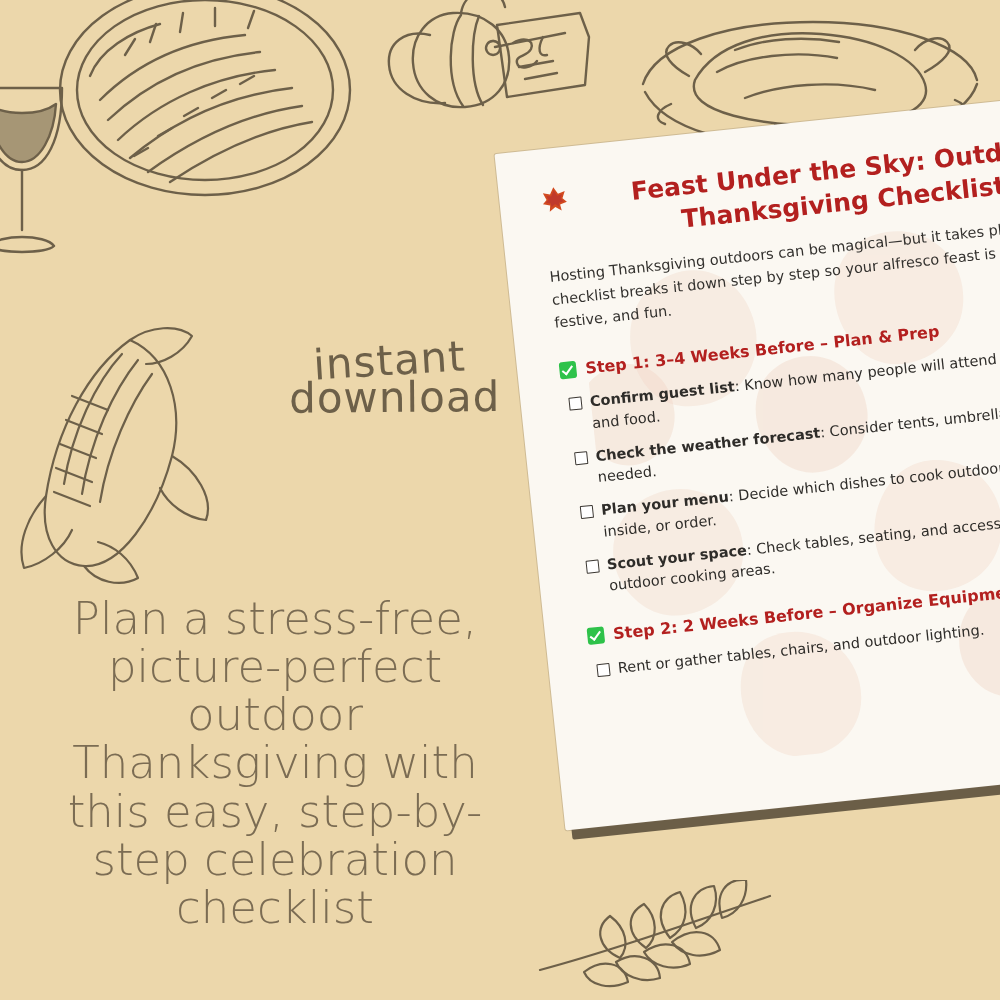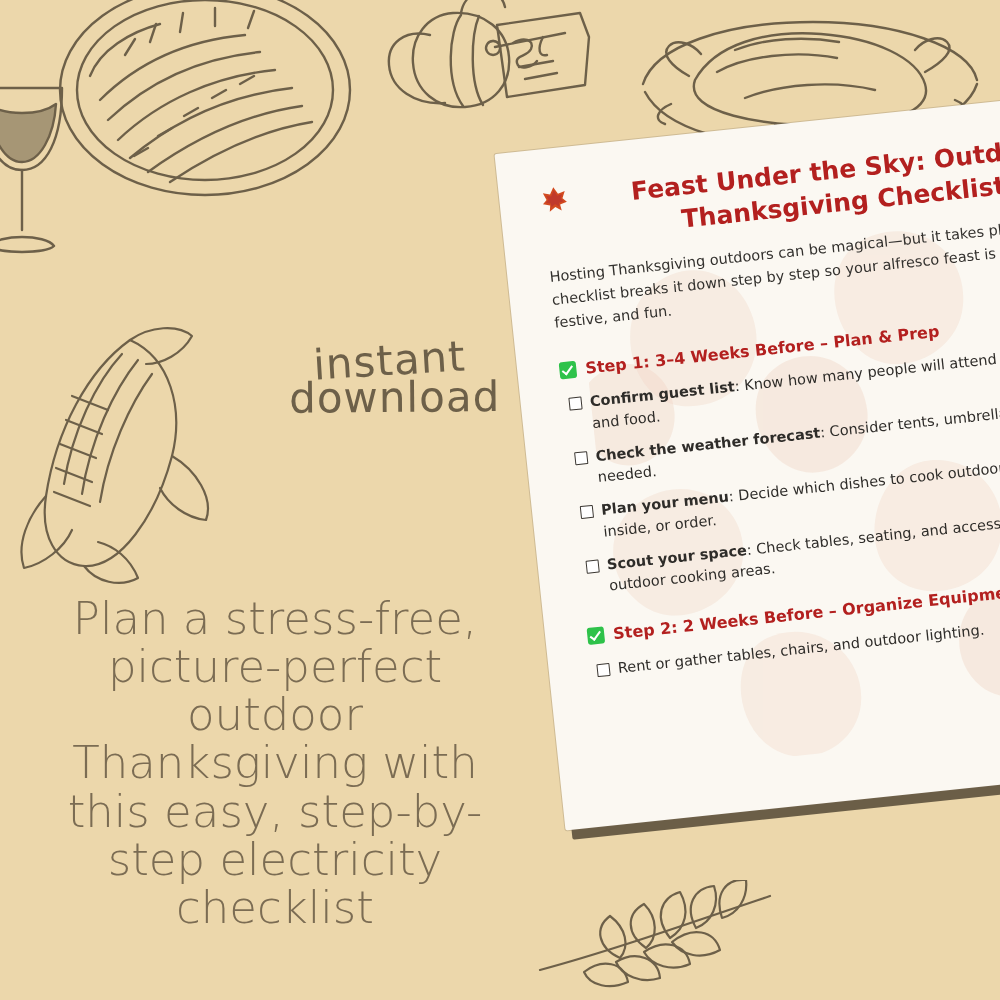--- a/index.html
+++ b/index.html
@@ -287,21 +287,21 @@
       <path d="M96 82 c20 -12 42 -4 44 16 c-18 6 -38 -2 -44 -16Z"></path>
       <path d="M64 92 c18 -14 40 -10 44 10 c-18 8 -38 4 -44 -10Z"></path>
     </svg>
   </div>
 
   <div class="instant-download">
     <span class="l1">instant</span>
     <span class="l2">download</span>
   </div>
 
-  <div class="tagline">Plan a stress-free, picture-perfect outdoor Thanksgiving with this easy, step-by-step electricity checklist</div>
+  <div class="tagline">Plan a stress-free, picture-perfect outdoor Thanksgiving with this easy, step-by-step celebration checklist</div>
 
   <div class="sheet-wrap">
     <div class="sheet-shadow"></div>
     <div class="sheet">
 
       <div class="sheet-watermark">
         <svg width="470" height="520" viewBox="0 0 470 520" fill="none">
           <g fill="#e8b79a" fill-opacity="0.55">
             <path d="M70 40 c40 -30 90 -10 100 40 c10 50 -30 90 -80 80 c-50 -10 -60 -90 -20 -120Z"></path>
             <path d="M300 10 c50 -10 90 30 80 80 c-10 50 -80 70 -110 30 c-30 -40 -20 -100 30 -110Z"></path>

